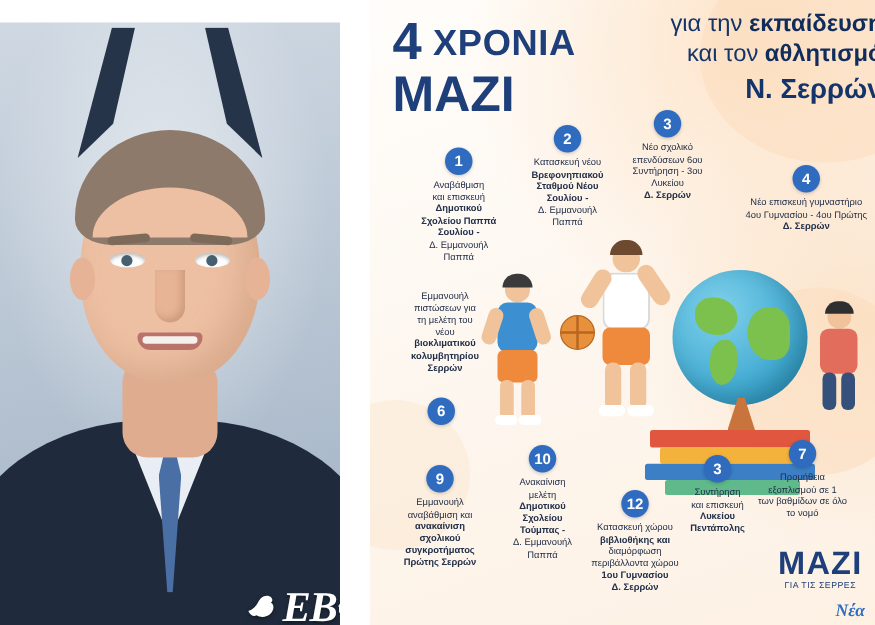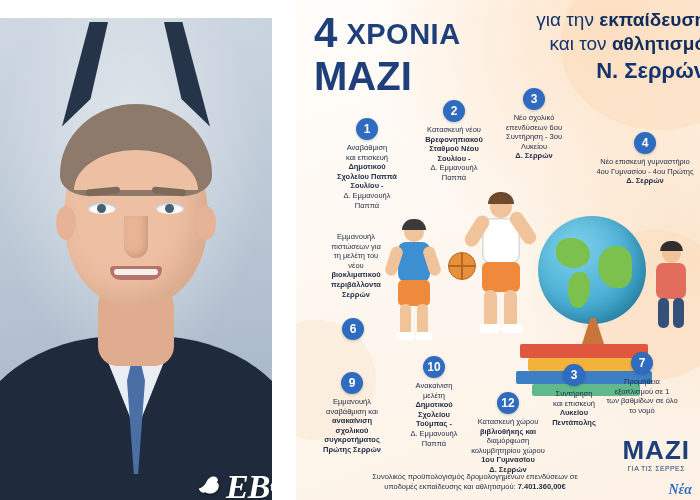--- a/index.html
+++ b/index.html
@@ -494,21 +494,21 @@
       <b>Δ. Σερρών</b>
     </div>
 
     <div class="item no-badge" style="left:12px;top:232px;width:96px;">
       
       <span>Εμμανουήλ</span><br>
       <span>πιστώσεων για</span><br>
       <span>τη μελέτη του</span><br>
       <span>νέου</span><br>
       <b>βιοκλιματικού</b><br>
-      <b>περιβάλλοντα</b><br>
+      <b>κολυμβητηρίου</b><br>
       <b>Σερρών</b>
     </div>
 
     <div class="item" style="left:42px;top:318px;width:30px;">
       <span class="badge">6</span>
     </div>
 
     <div class="item" style="left:288px;top:352px;width:116px;">
       <span class="badge">7</span>
       <span>Προμήθεια</span><br>
@@ -544,31 +544,25 @@
       <span>και επισκευή</span><br>
       <b>Λυκείου</b><br>
       <b>Πεντάπολης</b>
     </div>
 
     <div class="item" style="left:160px;top:392px;width:104px;">
       <span class="badge">12</span>
       <span>Κατασκευή χώρου</span><br>
       <b>βιβλιοθήκης και</b><br>
       <span>διαμόρφωση</span><br>
-      <span>κολυμβητηρίου χώρου</span><br>
+      <span>περιβάλλοντα χώρου</span><br>
       <b>1ου Γυμνασίου</b><br>
       <b>Δ. Σερρών</b>
     </div>
 
-    <div class="summary">
-      <div>Συνολικός προϋπολογισμός δρομολογημένων επενδύσεων σε</div>
-      <div>
-        <span>υποδομές εκπαίδευσης και αθλητισμού: </span><b>7.401.360,00€</b>
-      </div>
-    </div>
 
     <div class="brand">
       <div class="word">ΜΑΖΙ</div>
       <div class="tag">ΓΙΑ ΤΙΣ ΣΕΡΡΕΣ</div>
     </div>
     <div class="brand-mini">Νέα</div>
   </div>
 
 </div>
 

